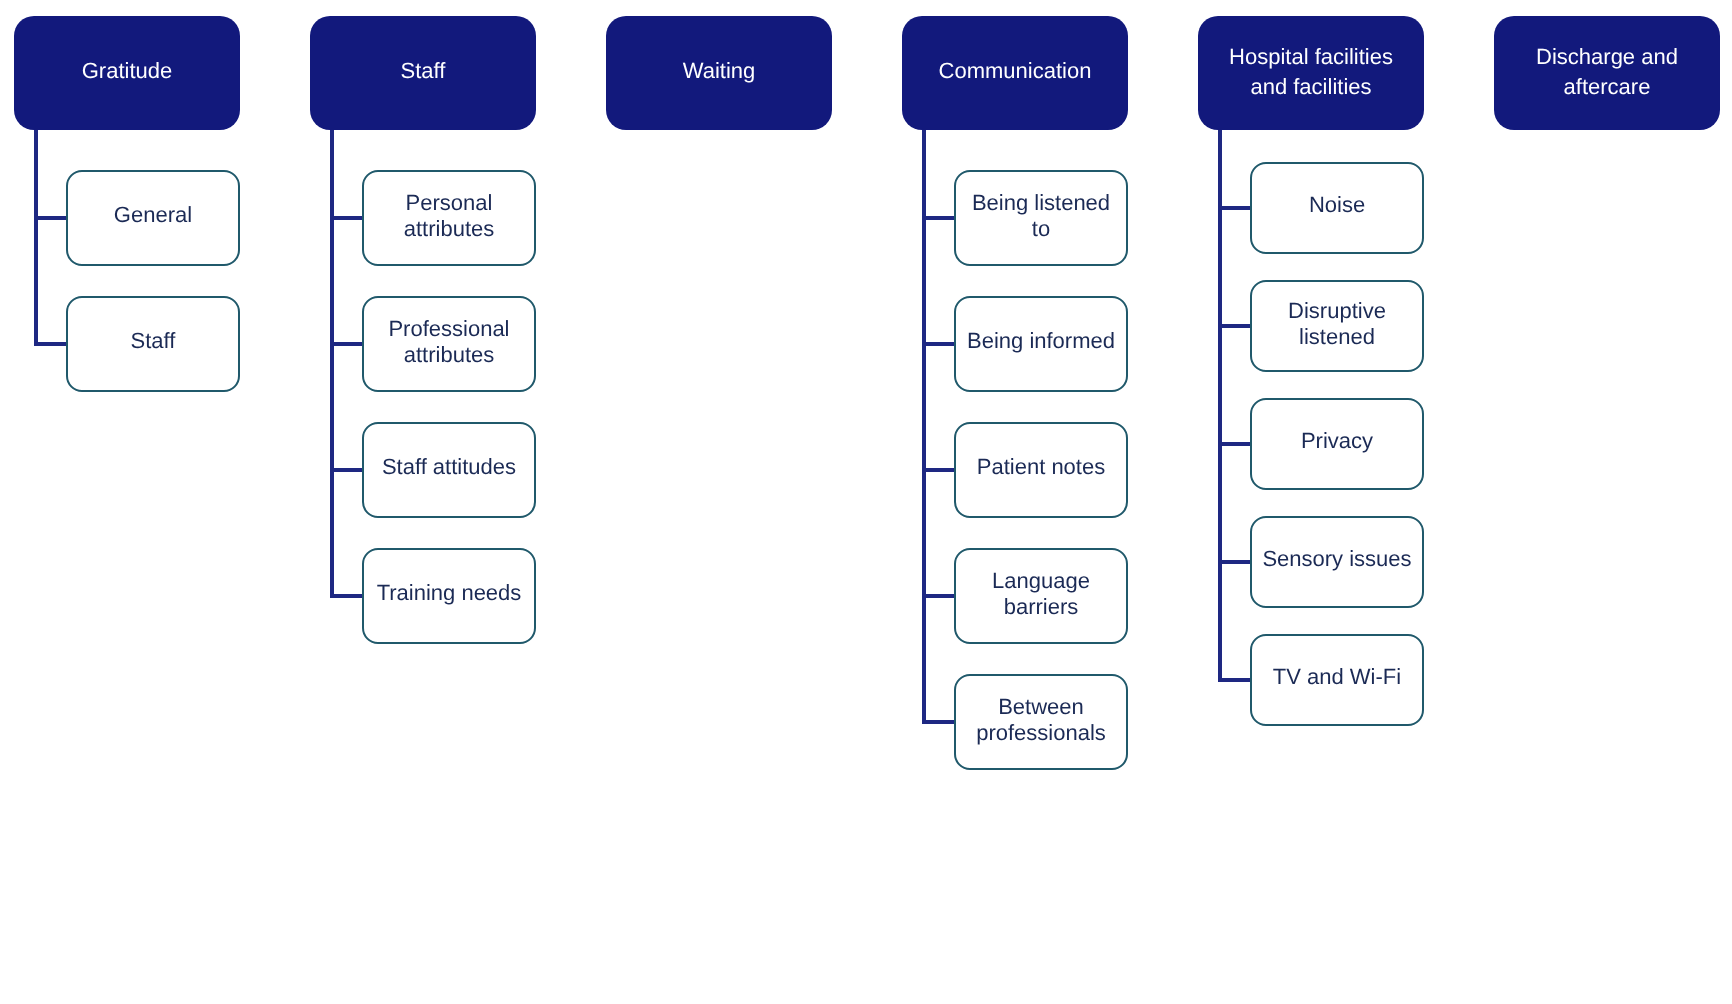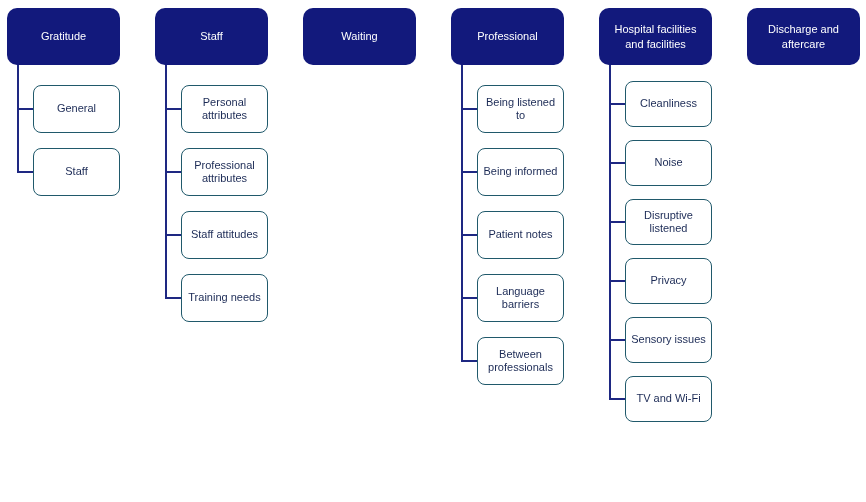--- a/index.html
+++ b/index.html
@@ -137,21 +137,21 @@
         <div class="child-box">Training needs</div>
       </div>
     </div>
   </div>
 
   <div class="column">
     <div class="cat-header">Waiting</div>
   </div>
 
   <div class="column">
-    <div class="cat-header">Professional</div>
+    <div class="cat-header">Communication</div>
     <div class="children">
       <div class="child-row">
         <div class="child-box">Being listened to</div>
       </div>
       <div class="child-row">
         <div class="child-box">Being informed</div>
       </div>
       <div class="child-row">
         <div class="child-box">Patient notes</div>
       </div>
@@ -160,23 +160,20 @@
       </div>
       <div class="child-row">
         <div class="child-box">Between professionals</div>
       </div>
     </div>
   </div>
 
   <div class="column compact">
     <div class="cat-header">Hospital facilities and facilities</div>
     <div class="children">
-      <div class="child-row">
-        <div class="child-box">Cleanliness</div>
-      </div>
       <div class="child-row">
         <div class="child-box">Noise</div>
       </div>
       <div class="child-row">
         <div class="child-box">Disruptive listened</div>
       </div>
       <div class="child-row">
         <div class="child-box">Privacy</div>
       </div>
       <div class="child-row">

